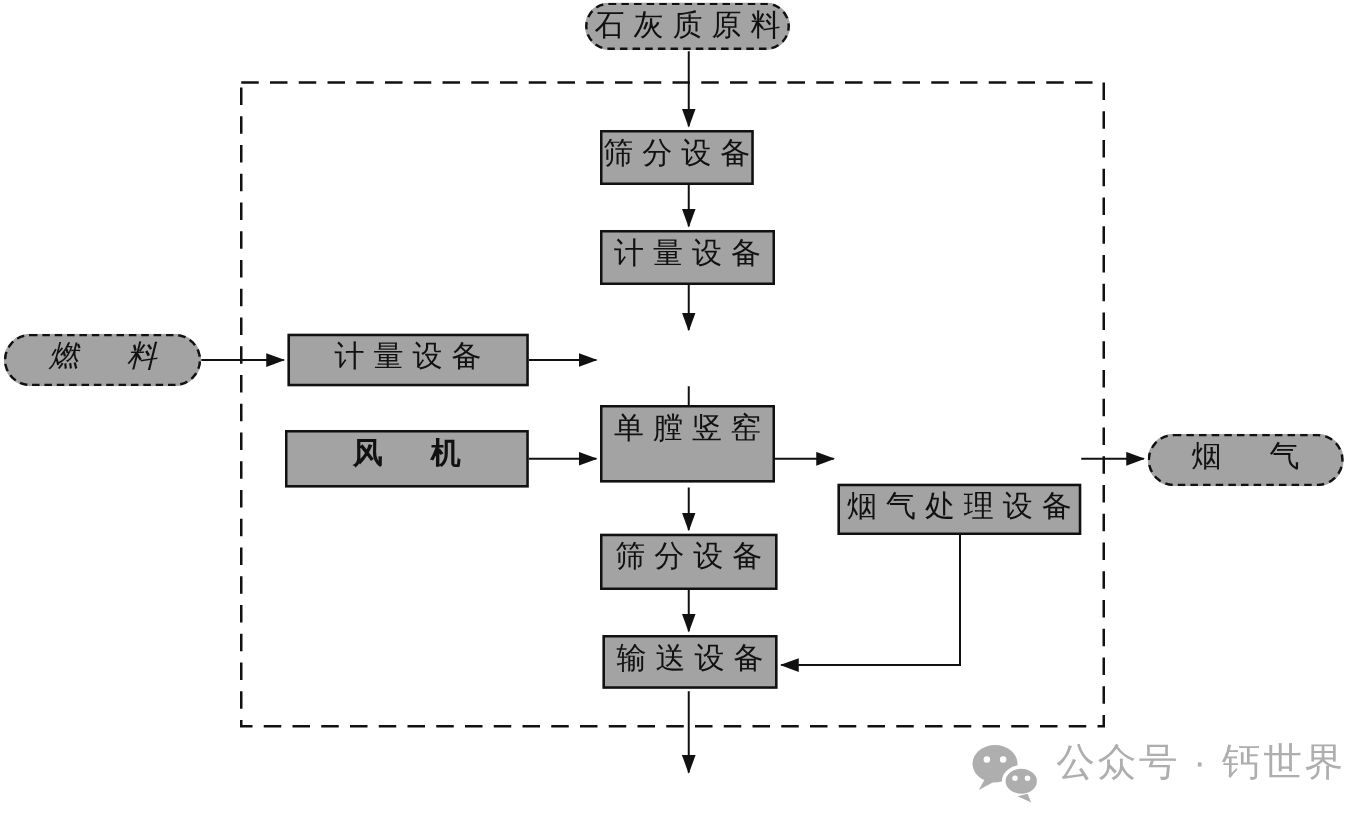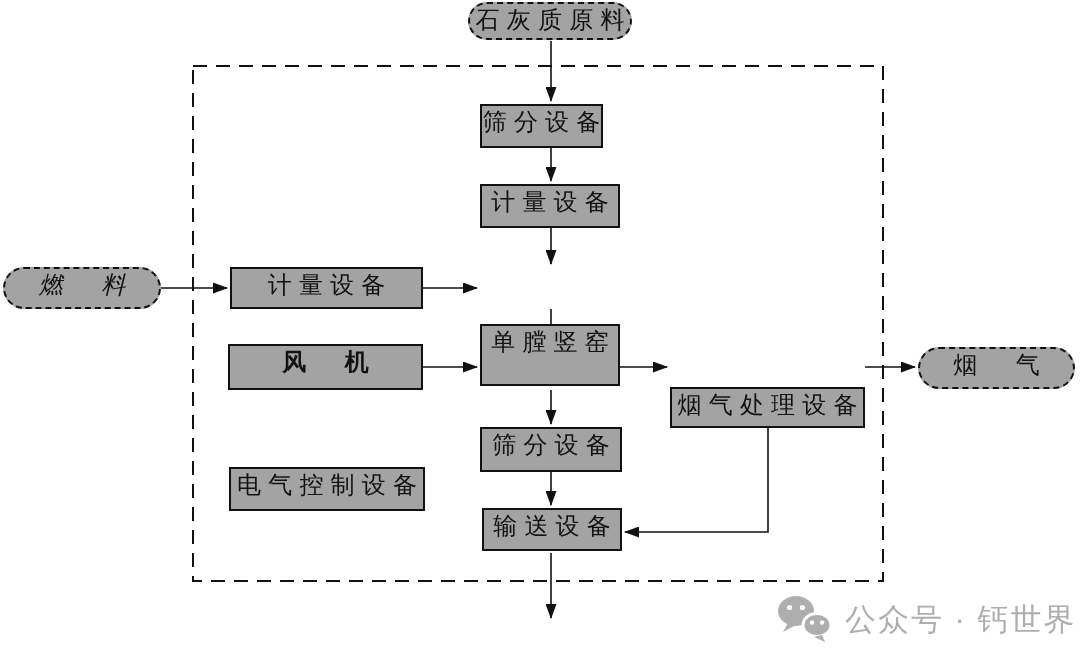--- a/index.html
+++ b/index.html
@@ -31,21 +31,21 @@
   #n-kiln      {left:480px;top:324px;width:140px;height:62px;}
   #n-fluetreat {left:670px;top:347px;width:195px;height:41px;margin-top:40px;}
   #n-fluegas   {left:918px;top:347px;width:157px;height:42px;}
   #n-discharge {left:480px;top:427px;width:142px;height:45px;}
   #n-electric  {left:229px;top:467px;width:196px;height:44px;}
   #n-convey    {left:482px;top:508px;width:140px;height:43px;}
   #n-product   {left:473px;top:621px;width:159px;height:40px;}
 
   #watermark{
     position:absolute;left:775px;top:594px;z-index:2;
-    display:flex;align-items:center;gap:12px;
+    display:flex;align-items:flex-start;gap:12px;
     color:#aeaeae;
     font-family:"Liberation Sans","DejaVu Sans",sans-serif;
     font-size:31px;letter-spacing:2px;
   }
   #watermark .wm-text{line-height:1;}
 </style>
 </head>
 <body>
 
 <div id="stage">
@@ -110,23 +110,20 @@
   </div>
 
   <div id="n-fluegas" class="node terminal">
     <span>烟　气</span>
   </div>
 
   <div id="n-discharge" class="node box">
     <span>筛分设备</span>
   </div>
 
-  <div id="n-electric" class="node box">
-    <span>电气控制设备</span>
-  </div>
 
   <div id="n-convey" class="node box">
     <span>输送设备</span>
   </div>
 
 
   <div id="watermark">
     <svg width="58" height="50" viewBox="0 0 58 50" xmlns="http://www.w3.org/2000/svg">
       <ellipse cx="21" cy="17" rx="18" ry="15" fill="#aeaeae"></ellipse>
       <path d="M13,29 L8,38 L21,31 Z" fill="#aeaeae"></path>

